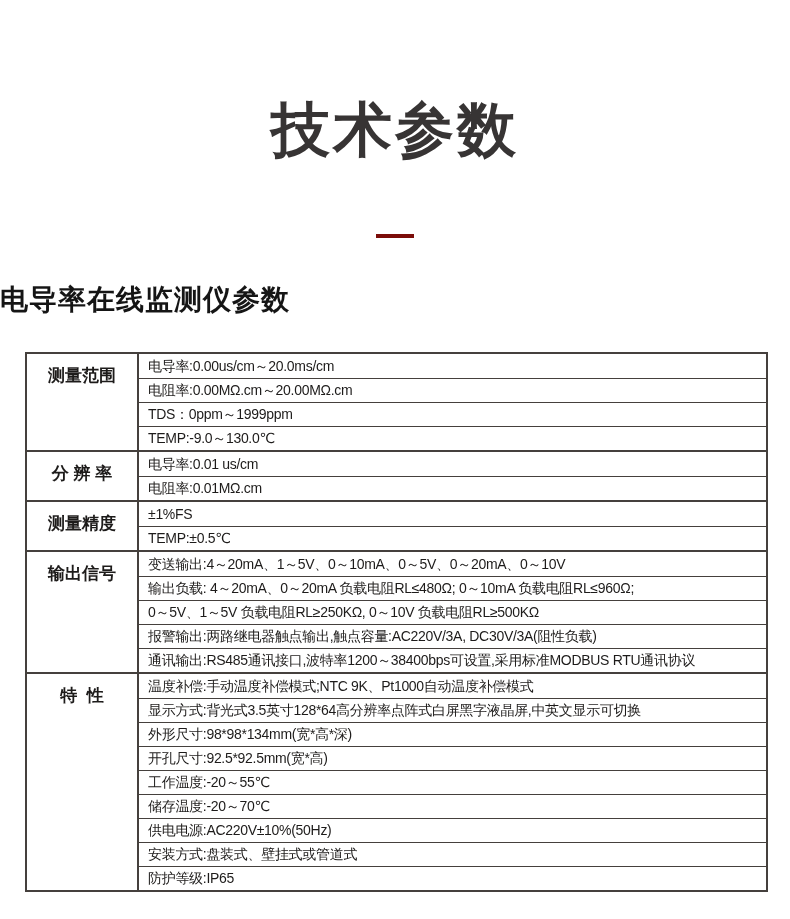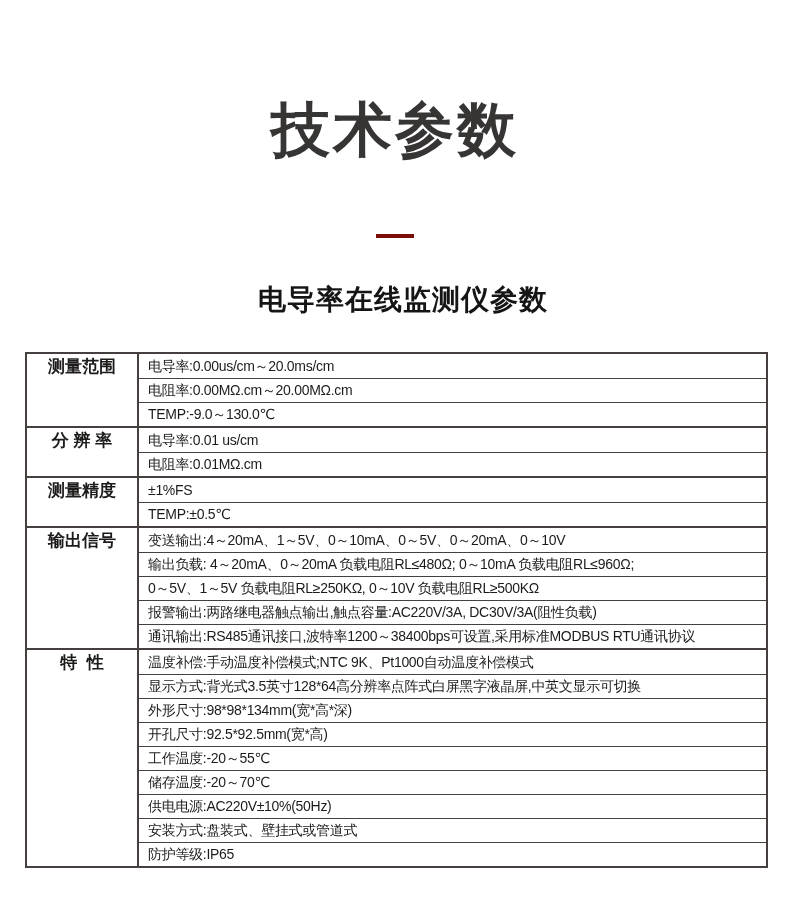--- a/index.html
+++ b/index.html
@@ -24,22 +24,21 @@
     font-weight:bold;
     letter-spacing:3px;
     color:var(--title);
   }
   .title-dash{
     width:38px;height:4px;
     background:var(--accent);
     margin:62px auto 0 auto;
   }
   .section-subtitle{
-    margin:44px 0 0 16px;
-    text-align:center;
+    margin:44px 0 0 0;
     font-size:28px;
     line-height:36px;
     font-weight:bold;
     letter-spacing:1px;
     color:#151515;
   }
   .spec-table{
     margin:34px auto 0 25px;
     width:739px;
     border:2px solid var(--border);
@@ -52,21 +51,21 @@
     border-top:2px solid var(--border);
   }
   .spec-group-label{
     width:112px;
     flex:0 0 112px;
     border-right:2px solid var(--border);
     text-align:center;
     font-size:17px;
     font-weight:bold;
     line-height:24px;
-    padding-top:1px;
+    padding-top:10px;
     box-sizing:border-box;
     white-space:pre;
   }
   .spec-rows{
     flex:1 1 auto;
     min-width:0;
   }
   .spec-rows .row{
     height:24px;
     box-sizing:border-box;
@@ -91,20 +90,21 @@
 <div class="page">
   <h1 class="page-title">技术参数</h1>
   <div class="title-dash"></div>
   <h2 class="section-subtitle">电导率在线监测仪参数</h2>
   <div class="spec-table">
       <div class="spec-group">
         <div class="spec-group-label">测量范围</div>
         <div class="spec-rows">
           <div class="row">电导率:0.00us/cm～20.0ms/cm</div>
           <div class="row">电阻率:0.00MΩ.cm～20.00MΩ.cm</div>
+          <div class="row">TDS：0ppm～1999ppm</div>
           <div class="row">TEMP:-9.0～130.0℃</div>
         </div>
       </div>
       <div class="spec-group">
         <div class="spec-group-label">分 辨 率</div>
         <div class="spec-rows">
           <div class="row">电导率:0.01 us/cm</div>
           <div class="row">电阻率:0.01MΩ.cm</div>
         </div>
       </div>

